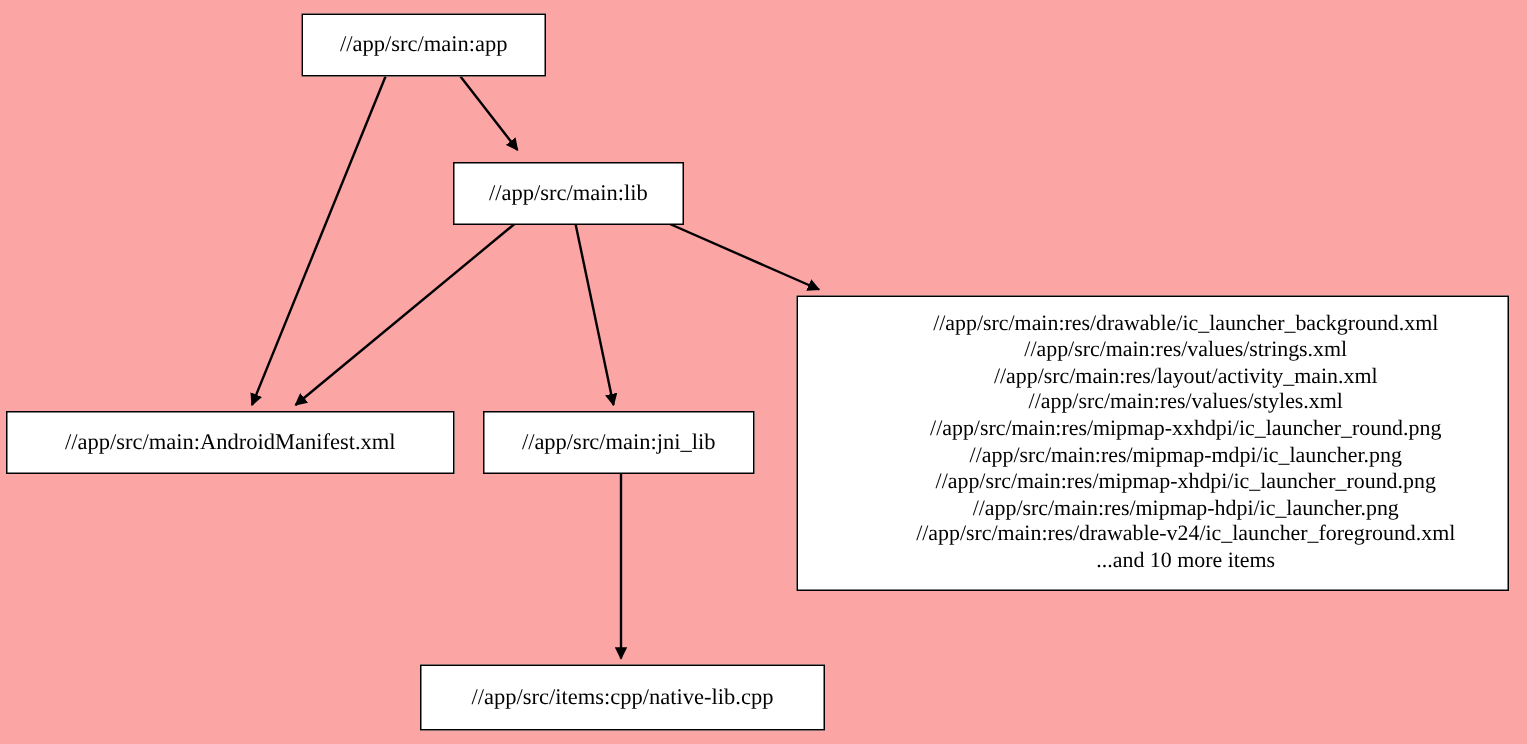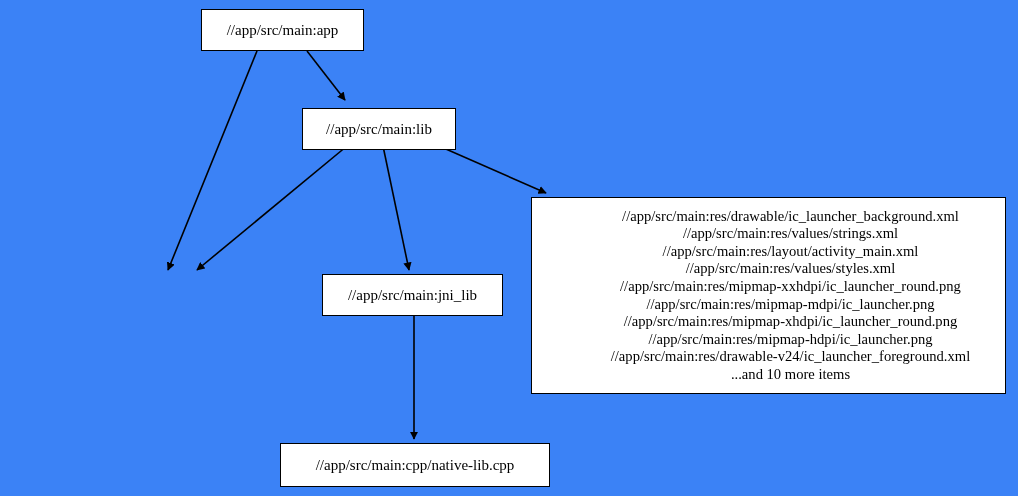--- a/index.html
+++ b/index.html
@@ -5,21 +5,21 @@
 <style>
   html, body {
     margin: 0;
     padding: 0;
     background: #ffffff;
   }
   #graph-canvas {
     position: relative;
     width: 1018px;
     height: 496px;
-    background: #3b82f6;
+    background: #fca5a5;
     overflow: hidden;
     font-family: "Liberation Serif", "DejaVu Serif", serif;
   }
   .edge-layer {
     position: absolute;
     left: 0;
     top: 0;
     width: 1018px;
     height: 496px;
     pointer-events: none;
@@ -96,27 +96,30 @@
   </svg>
 
   <div class="node" id="node-app">
     <span class="node-label">//app/src/main:app</span>
   </div>
 
   <div class="node" id="node-lib">
     <span class="node-label">//app/src/main:lib</span>
   </div>
 
+  <div class="node" id="node-manifest">
+    <span class="node-label">//app/src/main:AndroidManifest.xml</span>
+  </div>
 
   <div class="node" id="node-jni">
     <span class="node-label">//app/src/main:jni_lib</span>
   </div>
 
   <div class="node" id="node-cpp">
-    <span class="node-label">//app/src/main:cpp/native-lib.cpp</span>
+    <span class="node-label">//app/src/items:cpp/native-lib.cpp</span>
   </div>
 
   <div class="node" id="node-res">
     <span class="node-label node-multiline">//app/src/main:res/drawable/ic_launcher_background.xml
 //app/src/main:res/values/strings.xml
 //app/src/main:res/layout/activity_main.xml
 //app/src/main:res/values/styles.xml
 //app/src/main:res/mipmap-xxhdpi/ic_launcher_round.png
 //app/src/main:res/mipmap-mdpi/ic_launcher.png
 //app/src/main:res/mipmap-xhdpi/ic_launcher_round.png

